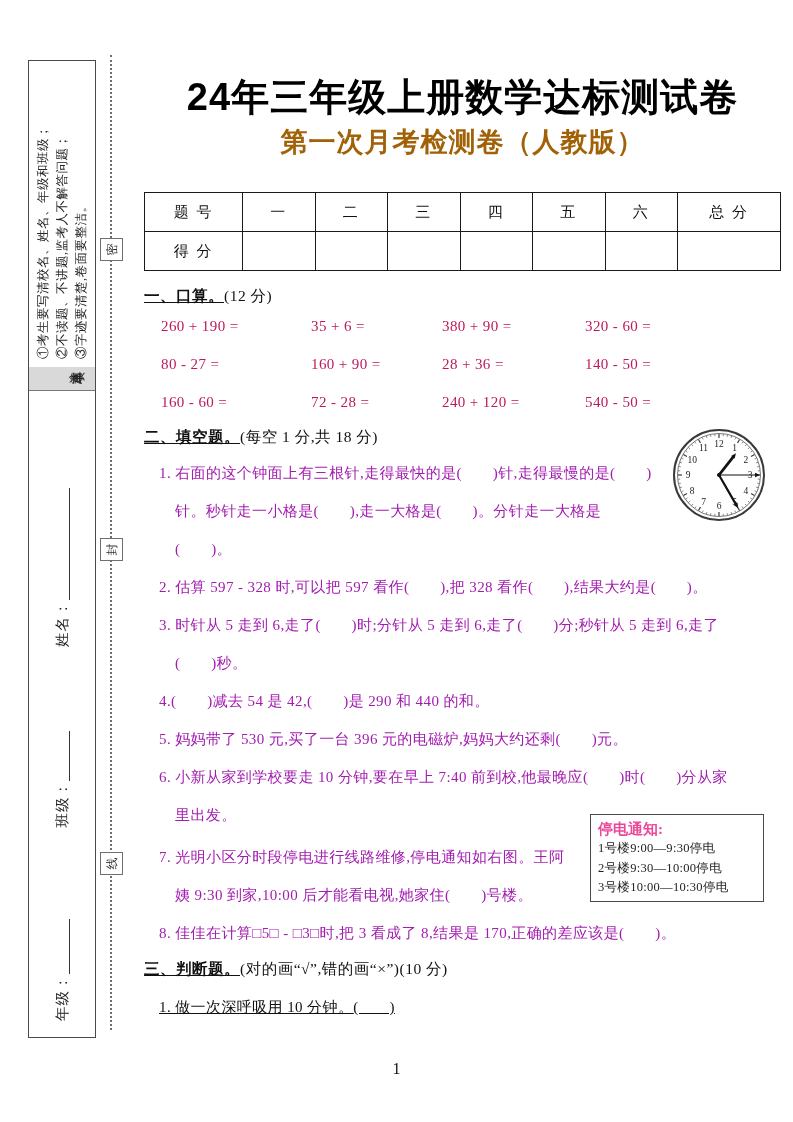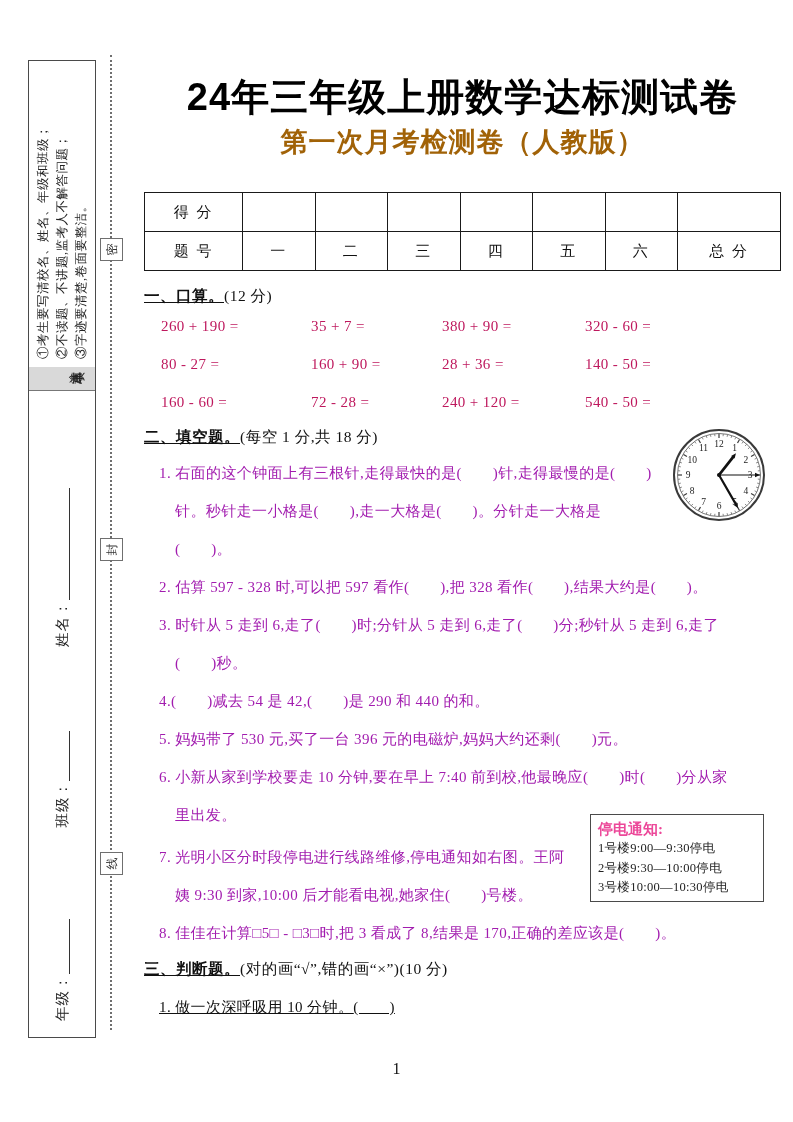--- a/index.html
+++ b/index.html
@@ -97,48 +97,48 @@
       <span>线</span>
     </div>
 
   <div class="content">
     <div class="title">24年三年级上册数学达标测试卷</div>
     <div class="subtitle">第一次月考检测卷（人教版）</div>
 
     <table class="score">
       <tbody>
           <tr>
-        <td class="c0">得 分</td>
-        <td></td>
-        <td></td>
-        <td></td>
-        <td></td>
-        <td></td>
-        <td></td>
-        <td class="c7"></td>
-      </tr>
-      <tr>
         <td class="c0">题 号</td>
         <td>一</td>
         <td>二</td>
         <td>三</td>
         <td>四</td>
         <td>五</td>
         <td>六</td>
         <td class="c7">总 分</td>
       </tr>
+      <tr>
+        <td class="c0">得 分</td>
+        <td></td>
+        <td></td>
+        <td></td>
+        <td></td>
+        <td></td>
+        <td></td>
+        <td class="c7"></td>
+      </tr>
     </tbody>
       </table>
 
     <div class="sec-head sh1">
       <b>一、口算。</b><span>(12 分)</span>
     </div>
     <div class="oral">
       <div>260 + 190 =</div>
-      <div>35 + 7 =</div>
+      <div>35 + 6 =</div>
       <div>380 + 90 =</div>
       <div>320 - 60 =</div>
       <div>80 - 27 =</div>
       <div>160 + 90 =</div>
       <div>28 + 36 =</div>
       <div>140 - 50 =</div>
       <div>160 - 60 =</div>
       <div>72 - 28 =</div>
       <div>240 + 120 =</div>
       <div>540 - 50 =</div>

